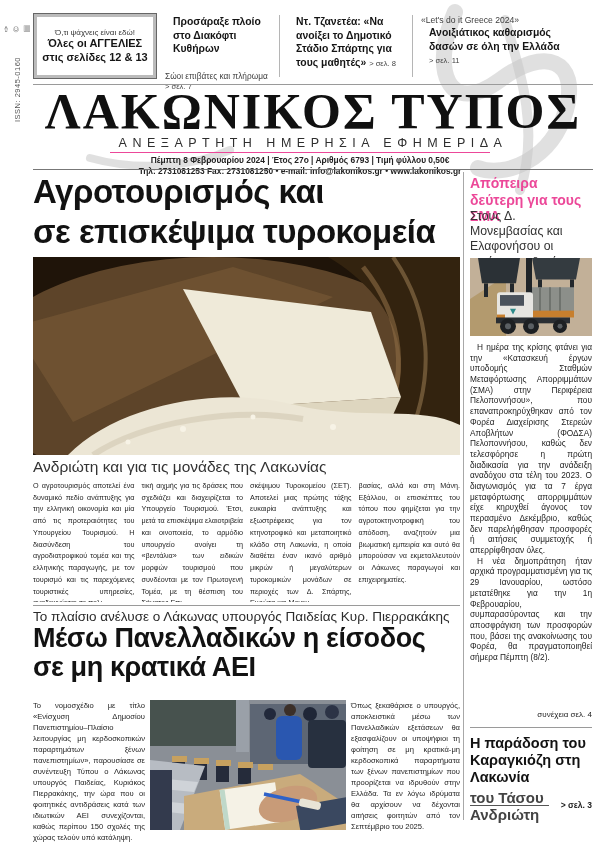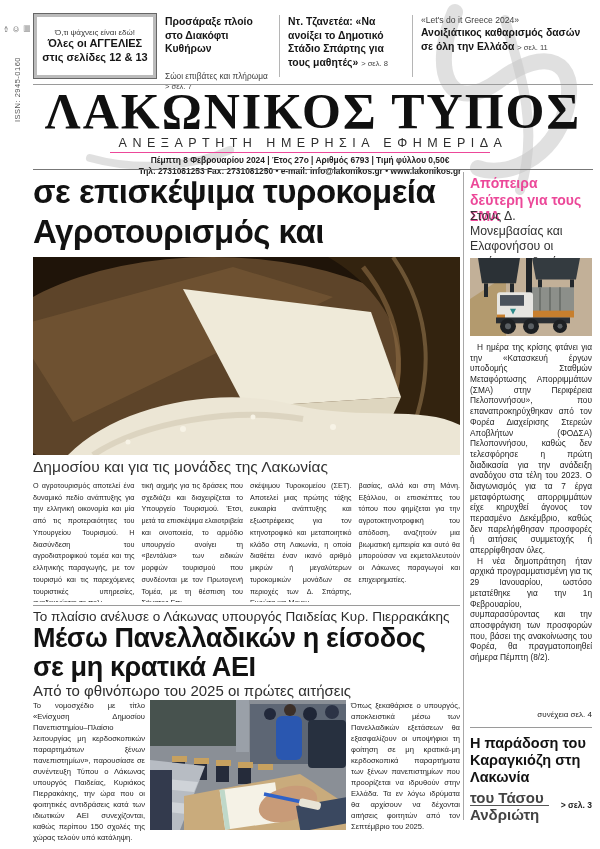--- a/index.html
+++ b/index.html
@@ -15,21 +15,21 @@
   .edge-icons{display:flex;flex-direction:column;gap:1px;color:#6b6b6b;font-size:8px;line-height:9px;transform:rotate(-90deg);margin-bottom:14px;}
   .issn{writing-mode:vertical-rl;transform:rotate(180deg);font-size:7.5px;color:#555;letter-spacing:.5px;}
 
   
   .topbar{left:33px;top:13px;width:560px;height:66px;display:flex;align-items:stretch;}
   .adbox{width:124px;border:1px solid #666;box-shadow:0 0 0 2px #fff,0 0 0 3px #bbb inset;
          display:flex;flex-direction:column;justify-content:center;text-align:center;padding:3px 0;box-sizing:border-box;}
   .adbox .l1{font-size:8px;color:#333;}
   .adbox .l2,.adbox .l3{font-size:11px;font-weight:700;color:#151515;line-height:1.25;}
   .teaser{padding:2px 6px 0 8px;box-sizing:border-box;}
-  .t-title{font-size:10.4px;font-weight:700;line-height:1.3;color:#141414;}
+  .t-title{font-size:10.4px;font-weight:700;line-height:1.3;color:#141414;margin-left:8px;}
   .t-sub{font-size:8.3px;color:#3d3d3d;margin-top:16px;line-height:1.2;}
   .t-pre{font-size:8.6px;color:#3d3d3d;line-height:1.3;}
   .pageref{font-size:7.6px;font-weight:400;color:#444;white-space:nowrap;}
   .vsep{width:1px;background:#b5b5b5;margin:2px 0;}
 
   
   .rule{background:#9a9a9a;height:1px;}
   .mast-title{left:33px;top:86px;width:560px;text-align:center;font-family:"Liberation Serif",serif;
               font-weight:700;font-size:50px;line-height:1.0;letter-spacing:2px;color:#101010;}
   .mast-sub{left:33px;top:136px;width:560px;text-align:center;font-size:12.5px;letter-spacing:5.5px;color:#2e2e2e;}
@@ -126,60 +126,59 @@
 
   <div class="abs mast-title">ΛΑΚΩΝΙΚΟΣ ΤΥΠΟΣ</div>
   <div class="abs mast-sub">ΑΝΕΞΑΡΤΗΤΗ ΗΜΕΡΗΣΙΑ ΕΦΗΜΕΡΙΔΑ</div>
   <div class="abs dateline">
     <div class="d1">Πέμπτη 8 Φεβρουαρίου 2024 | Έτος 27ο | Αριθμός 6793 | Τιμή φύλλου 0,50€</div>
     <div class="d2">Τηλ: 2731081253 Fax: 2731081250 • e-mail: info@lakonikos.gr • www.lakonikos.gr</div>
   </div>
   <div class="abs rule" style="left:33px;top:169px;width:560px;background:#777"></div>
 
   <div class="abs hl1">
+    <div>Αγροτουρισμός και</div>
     <div>σε επισκέψιμα τυροκομεία</div>
-    <div>Αγροτουρισμός και</div>
   </div>
 
   <svg class="abs lead-photo" viewBox="0 0 427 198" preserveAspectRatio="none">
     <rect width="427" height="198" fill="#1f1409"></rect>
     <ellipse cx="180" cy="118" rx="240" ry="118" fill="#5d4429"></ellipse>
     <path d="M-20,70 L200,10 L300,40 L40,165 Z" fill="#7c5c38" opacity="0.55"></path>
     <path d="M295,0 L427,0 L427,198 L330,198 C395,125 372,45 295,0 Z" fill="#33230f"></path>
     <path d="M330,10 C370,60 378,120 345,180" stroke="#8d6d44" stroke-width="5" fill="none" opacity="0.6"></path>
     <path d="M360,0 C398,55 404,120 372,190" stroke="#a5855a" stroke-width="4" fill="none" opacity="0.5"></path>
     <polygon points="150,32 338,55 368,140 212,150" fill="#efead9"></polygon>
     <polygon points="212,150 368,140 352,176 228,176" fill="#ded6bf"></polygon>
     <path d="M35,198 C85,148 185,128 262,148 C330,164 388,148 427,168 L427,198 Z" fill="#ece6d5"></path>
     <path d="M60,198 C110,165 200,150 270,162" stroke="#d8d0ba" stroke-width="6" fill="none" opacity="0.8"></path>
     <circle cx="150" cy="172" r="3" fill="#f7f3e6"></circle>
       <circle cx="220" cy="160" r="2.5" fill="#f7f3e6"></circle>
     <circle cx="300" cy="170" r="3" fill="#f7f3e6"></circle>
       <circle cx="95" cy="185" r="2.5" fill="#f7f3e6"></circle>
   </svg>
 
-  <div class="abs caption">Δημοσίου και για τις μονάδες της Λακωνίας</div>
+  <div class="abs caption">Ανδριώτη και για τις μονάδες της Λακωνίας</div>
 
   <div class="abs cols">
     <div class="col">Ο αγροτουρισμός αποτελεί ένα δυναμικό πεδίο ανάπτυξης για την ελληνική οικονομία και μία από τις προτεραιότητες του Υπουργείου Τουρισμού. Η διασύνδεση του αγροδιατροφικού τομέα και της ελληνικής παραγωγής, με τον τουρισμό και τις παρεχόμενες τουριστικές υπηρεσίες, αναδεικνύεται σε πολι-</div>
     <div class="col">τική αιχμής για τις δράσεις που σχεδιάζει και διαχειρίζεται το Υπουργείο Τουρισμού. Έτσι, μετά τα επισκέψιμα ελαιοτριβεία και οινοποιεία, το αρμόδιο υπουργείο ανοίγει τη «βεντάλια» των ειδικών μορφών τουρισμού που συνδέονται με τον Πρωτογενή Τομέα, με τη θέσπιση του Σήματος Επι-</div>
     <div class="col">σκέψιμου Τυροκομείου (ΣΕΤ). Αποτελεί μιας πρώτης τάξης ευκαιρία ανάπτυξης και εξωστρέφειας για τον κτηνοτροφικό και μεταποιητικό κλάδο στη Λακωνία, η οποία διαθέτει έναν ικανό αριθμό μικρών ή μεγαλύτερων τυροκομικών μονάδων σε περιοχές των Δ. Σπάρτης, Ευρώτα και Μονεμ-</div>
     <div class="col">
       <span>βασίας, αλλά και στη Μάνη. Εξάλλου, οι επισκέπτες του τόπου που φημίζεται για την αγροτοκτηνοτροφική του απόδοση, αναζητούν μια βιωματική εμπειρία και αυτό θα μπορούσαν να εκμεταλλευτούν οι Λάκωνες παραγωγοί και επιχειρηματίες.</span>
       <span class="cont">συνέχεια σελ. 9</span>
     </div>
   </div>
 
   <div class="abs rule rule3"></div>
   <div class="abs kicker">Το πλαίσιο ανέλυσε ο Λάκωνας υπουργός Παιδείας Κυρ. Πιερρακάκης</div>
   <div class="abs hl2">
     <div>Μέσω Πανελλαδικών η είσοδος</div>
     <div>σε μη κρατικά ΑΕΙ</div>
   </div>
-  <div class="abs subhead2">Από το φθινόπωρο του 2025 οι πρώτες αιτήσεις</div>
 
   <div class="abs story2">
     <div class="s2colL">Το νομοσχέδιο με τίτλο «Ενίσχυση Δημοσίου Πανεπιστημίου–Πλαίσιο λειτουργίας μη κερδοσκοπικών παραρτημάτων ξένων πανεπιστημίων», παρουσίασε σε συνέντευξη Τύπου ο Λάκωνας υπουργός Παιδείας, Κυριάκος Πιερρακάκης, την ώρα που οι φοιτητικές αντιδράσεις κατά των ιδιωτικών ΑΕΙ συνεχίζονται, καθώς περίπου 150 σχολές της χώρας τελούν υπό κατάληψη.</div>
     <svg class="s2photo" viewBox="0 0 196 130" preserveAspectRatio="none">
       <rect width="196" height="130" fill="#8a8f96"></rect>
       <rect x="0" y="0" width="88" height="46" fill="#47524e"></rect>
       <rect x="86" y="0" width="13" height="52" fill="#9aa0a8"></rect>
       <rect x="100" y="4" width="96" height="60" fill="#5d6674"></rect>
       <circle cx="120" cy="14" r="6" fill="#22293b"></circle>
         <circle cx="140" cy="10" r="6" fill="#3b2f28"></circle>

